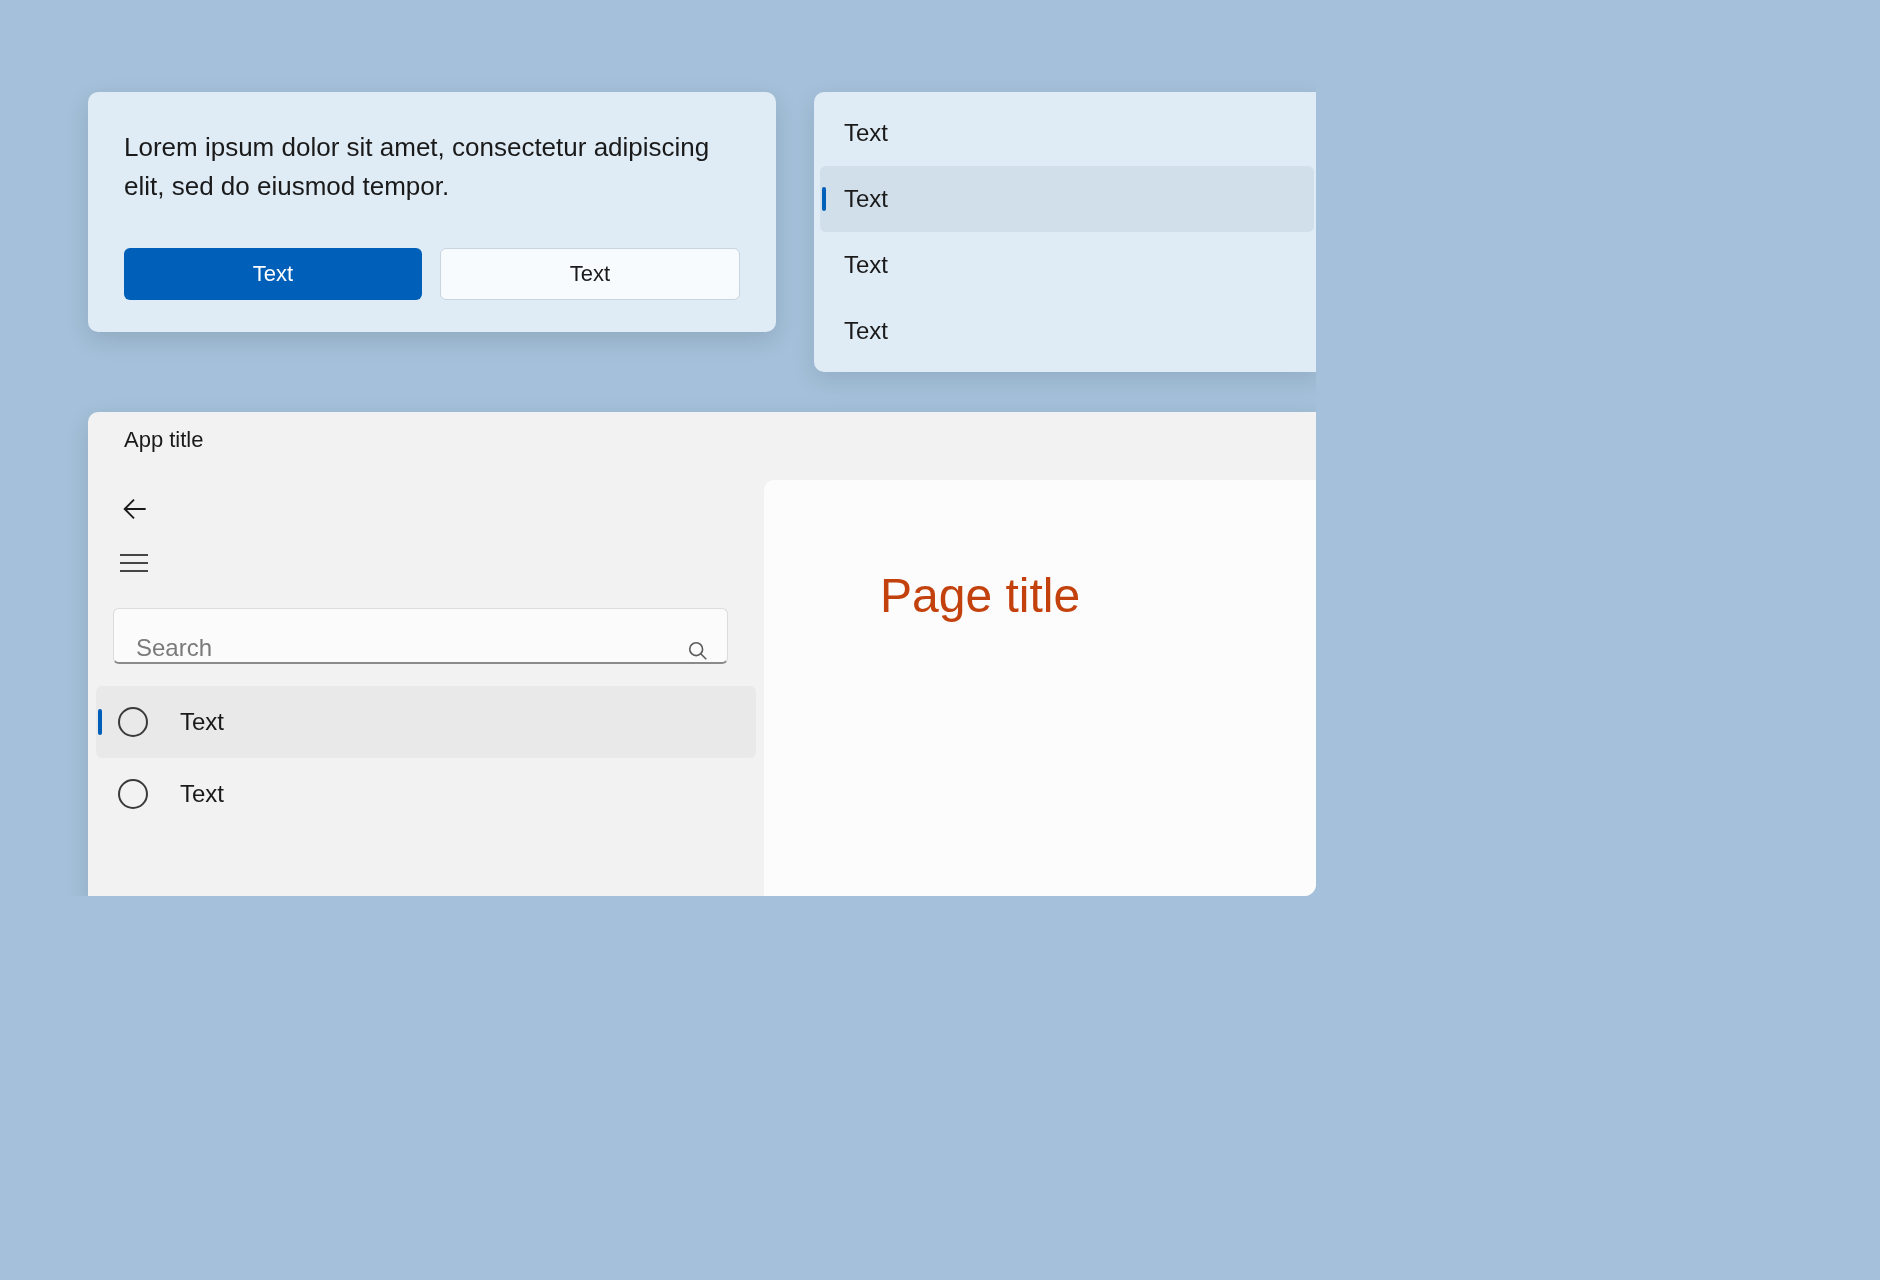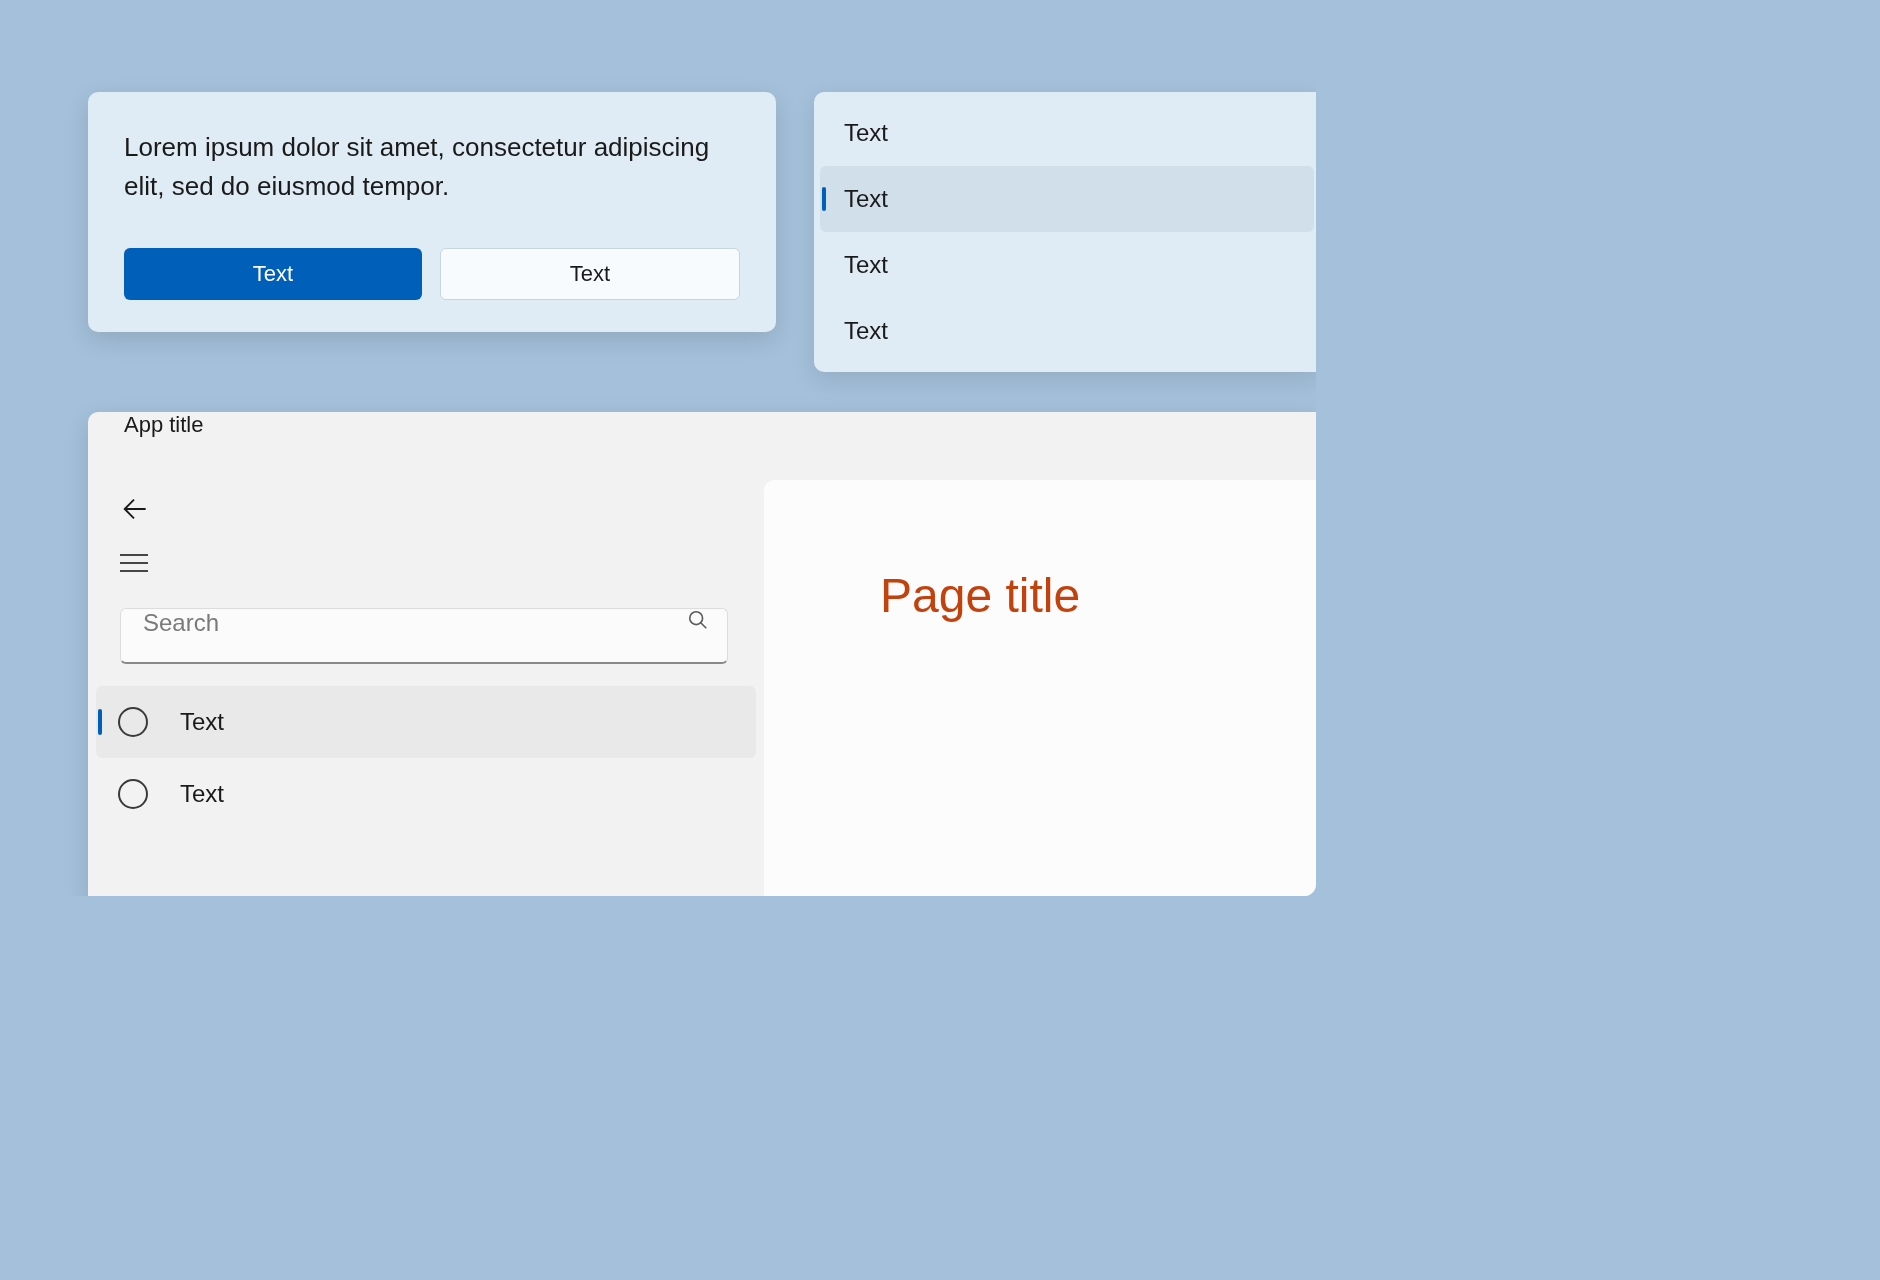--- a/index.html
+++ b/index.html
@@ -121,21 +121,21 @@
       border-top-left-radius: 10px;
       box-shadow: 0 8px 24px rgba(0,0,0,0.12);
       display: flex;
       flex-direction: column;
       overflow: hidden;
     }
     
     .app-titlebar {
       height: 56px;
       display: flex;
-      align-items: flex-start;
+      align-items: center;
       padding-left: 36px;
       font-size: 22px;
       color: #1a1a1a;
     }
     
     .app-body {
       flex: 1;
       display: flex;
       overflow: hidden;
     }
@@ -162,28 +162,28 @@
     
     .hamburger {
       width: 28px;
       height: 20px;
       cursor: pointer;
       margin-top: 18px;
       margin-bottom: 18px;
     }
     
     .search-box {
-      margin: 18px 36px 22px 32px;
+      margin: 18px 36px 22px 25px;
       height: 56px;
       background: #fbfbfb;
       border: 1px solid #dcdcdc;
       border-bottom: 2px solid #8a8a8a;
       border-radius: 6px;
       display: flex;
-      align-items: flex-start;
+      align-items: flex-end;
       padding: 0 18px 0 22px;
     }
     
     .search-box input {
       flex: 1;
       border: none;
       outline: none;
       background: transparent;
       font-size: 24px;
       color: #5c5c5c;

